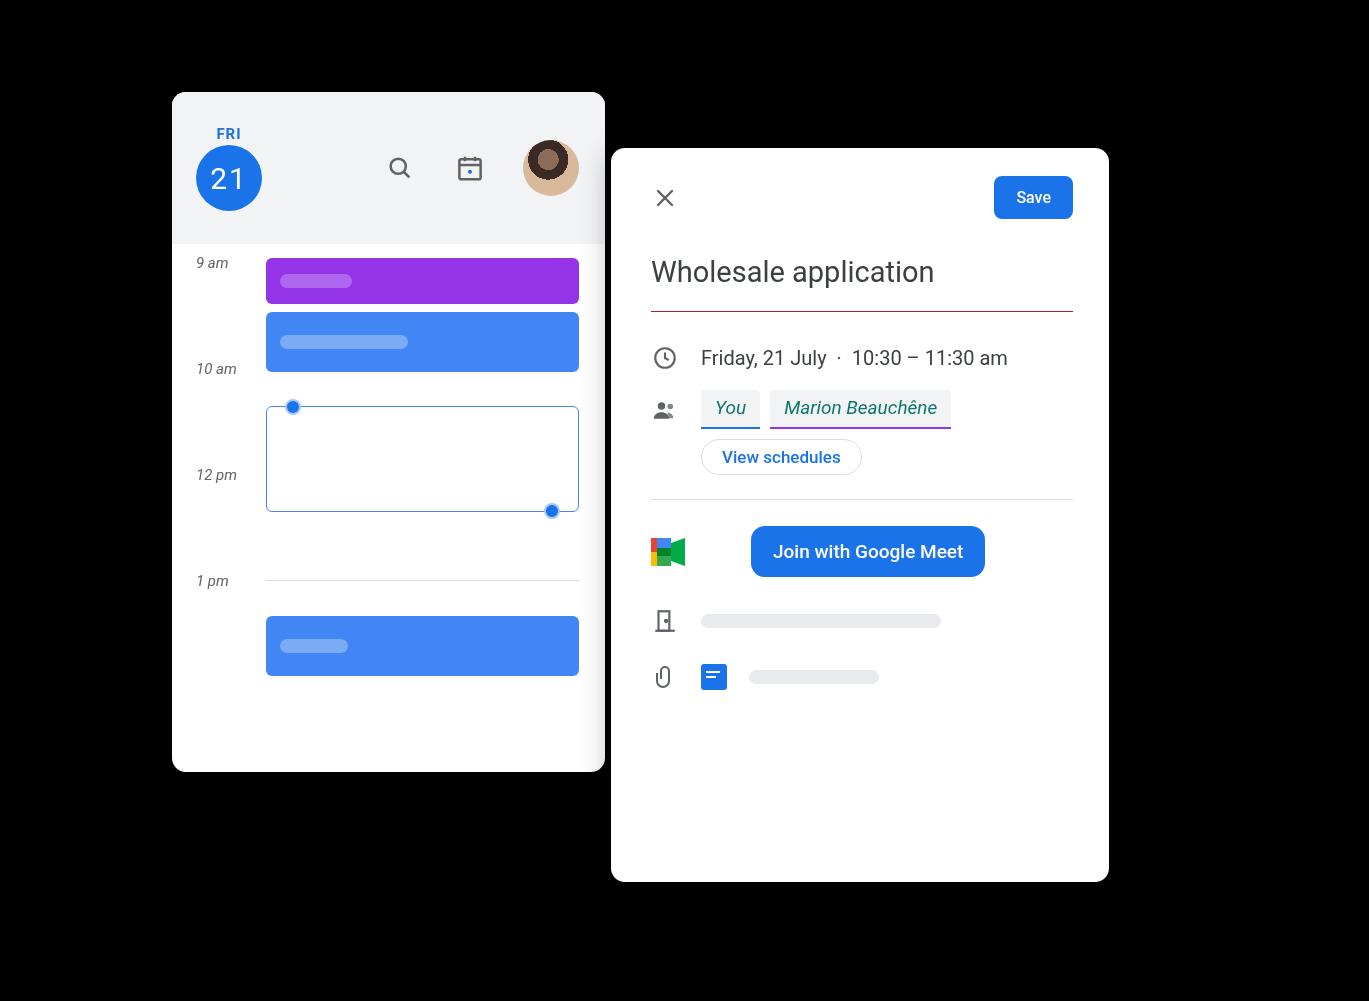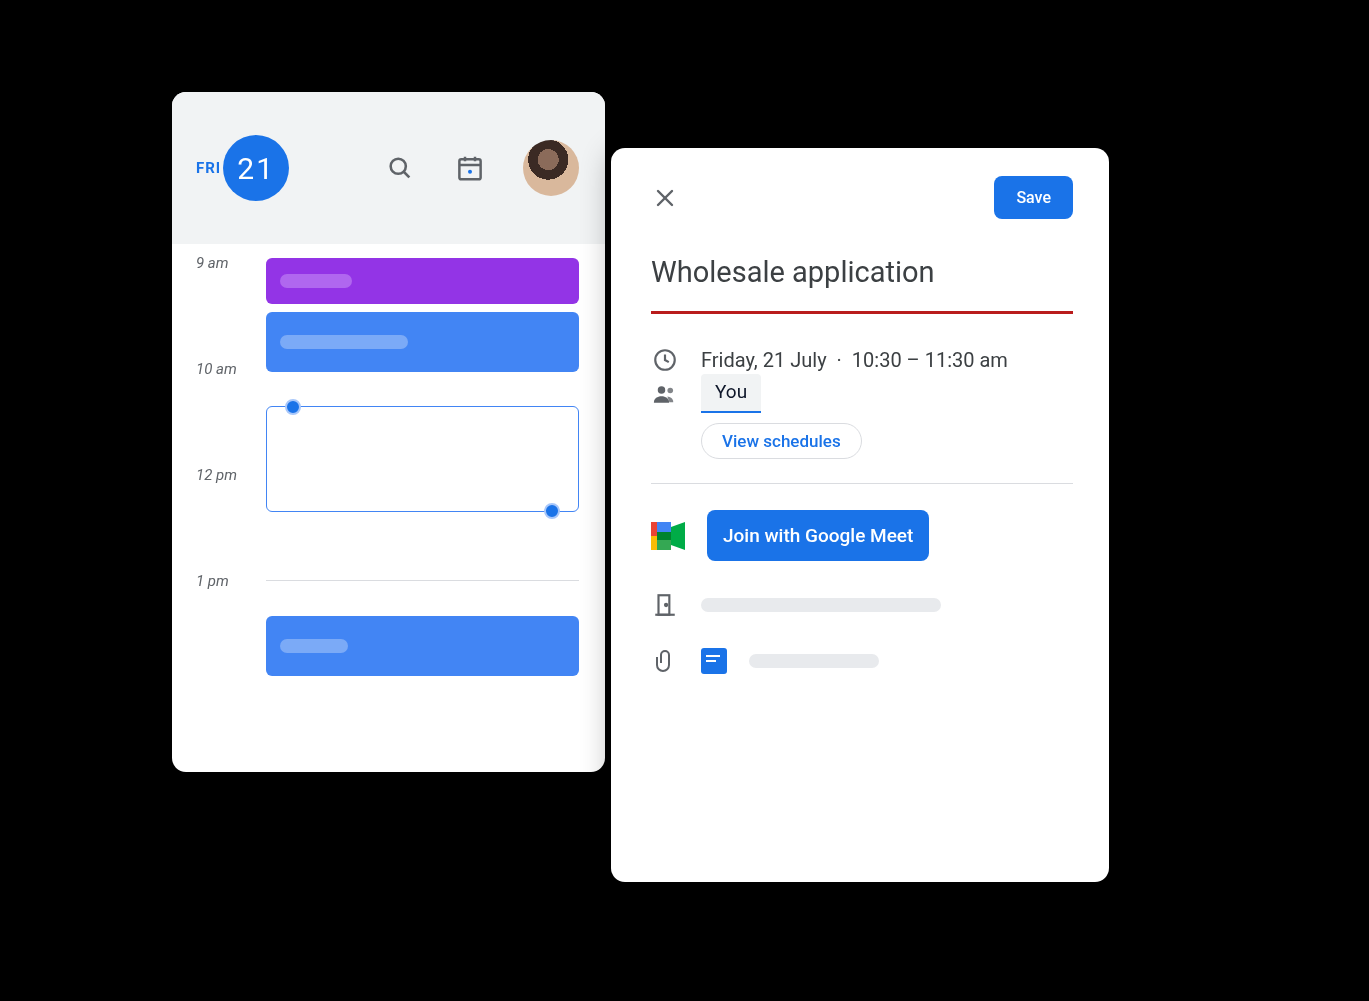--- a/index.html
+++ b/index.html
@@ -27,20 +27,21 @@
     .cal-header {
       height: 152px;
       background: #f1f3f4;
       display: flex;
       align-items: center;
       padding: 0 26px 0 24px;
       gap: 18px;
     }
     .day-badge {
       display: flex;
+      flex-direction: column;
       align-items: center;
       gap: 2px;
     }
     .day-name {
       color: #1a73e8;
       font-size: 15px;
       font-weight: 700;
       letter-spacing: 1px;
     }
     .day-circle {
@@ -187,27 +188,28 @@
       font-size: 16px;
       font-weight: 500;
       cursor: pointer;
       font-family: inherit;
     }
     .event-title {
       font-size: 29px;
       color: #3c4043;
       font-weight: 400;
       padding-bottom: 22px;
-      border-bottom: 3px solid #b91c1c;
+      border-bottom: 1px solid #b91c1c;
       margin-bottom: 32px;
     }
     .row {
       display: flex;
       align-items: center;
       gap: 22px;
+      margin-bottom: 18px;
     }
     .row-icon {
       width: 28px;
       height: 28px;
       flex-shrink: 0;
       color: #5f6368;
       display:flex;
       align-items:center;
       justify-content:center;
     }
@@ -219,23 +221,24 @@
     .chip-row {
       display: flex;
       gap: 10px;
       flex-wrap: wrap;
       align-items: center;
     }
     .chip {
       background: #f1f3f4;
       padding: 6px 14px 8px;
       font-size: 19px;
-      color: #0f172a;
+      color: #0f766e;
       border-radius: 4px 4px 0 0;
       border-bottom: 2px solid transparent;
+      font-style: italic;
     }
     .chip.you { border-bottom-color: #1a73e8; }
     .chip.guest { border-bottom-color: #9334e6; }
     .sched-row { margin-top: 6px; margin-left: 50px; margin-bottom: 24px;}
     .sched-btn {
       border: 1px solid #dadce0;
       background: #fff;
       color: #1a73e8;
       border-radius: 22px;
       padding: 7px 20px;
@@ -253,26 +256,27 @@
     .meet-icon {
       width: 34px;
       height: 28px;
       position: relative;
       flex-shrink:0;
     }
     .meet-btn {
       background: #1a73e8;
       color: #fff;
       border: none;
-      border-radius: 8px;
-      padding: 14px 16px;
+      border-radius: 14px;
+      padding: 14px 22px;
       font-size: 19px;
       font-weight: 500;
       cursor: pointer;
       font-family: inherit;
+      margin-left: 44px;
     }
     .placeholder-bar {
       height: 14px;
       background: #e8eaed;
       border-radius: 7px;
     }
     .doc-icon {
       width: 26px;
       height: 26px;
       background: #1a73e8;
@@ -381,20 +385,21 @@
     <span class="row-icon">
       <svg width="28" height="28" viewBox="0 0 24 24" fill="currentColor">
           <circle cx="9" cy="8.5" r="3.2"></circle>
           <path d="M2.5 19c0-3 3-5 6.5-5s6.5 2 6.5 5v.5h-13z"></path>
           <circle cx="16.5" cy="9" r="2.4" opacity=".78"></circle>
           <path d="M14 14.1c2.6.3 5 1.9 5 4.4v.5h-3.2" opacity=".78"></path>
         </svg>
     </span>
     <div class="chip-row">
       <span class="chip you">You</span>
+      <span class="chip guest">Marion Beauchêne</span>
     </div>
   </div>
 
   <div class="sched-row">
     <button class="sched-btn">View schedules</button>
   </div>
 
   <div class="divider"></div>
 
   <div class="row meet-row">

